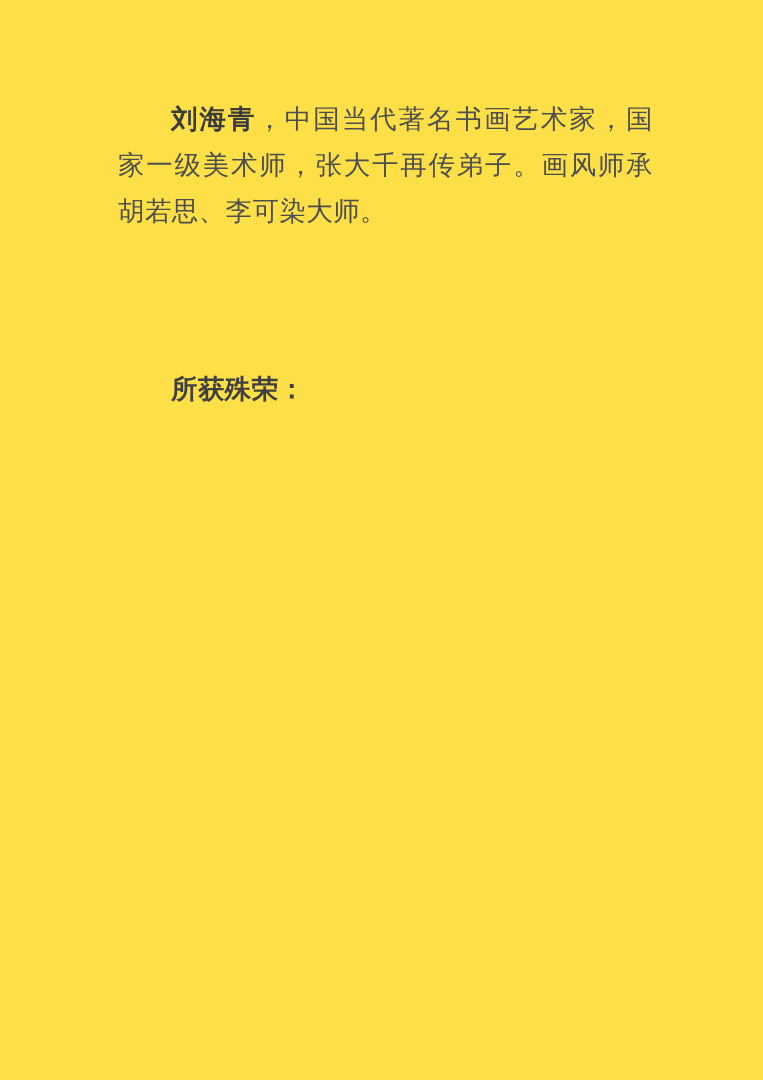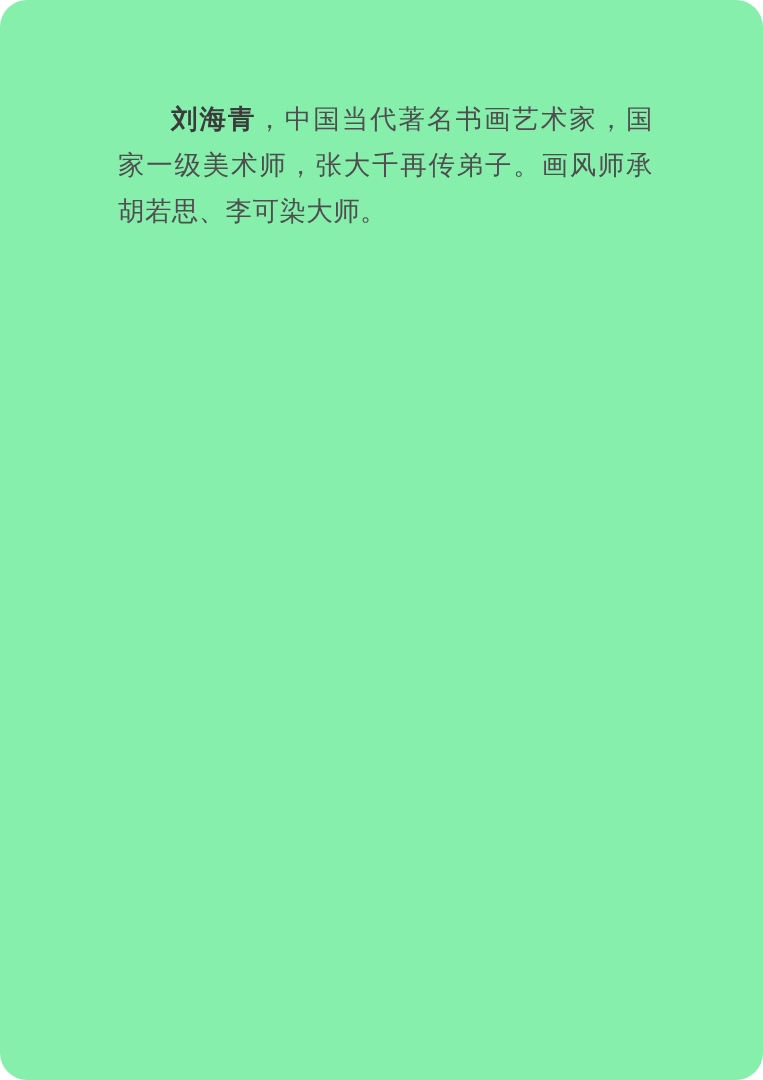--- a/index.html
+++ b/index.html
@@ -11,24 +11,23 @@
     width: 763px;
     height: 1080px;
     font-family: "DejaVu Serif", "Liberation Serif", serif;
     color: #4a4a4a;
     overflow: hidden;
   }
   .page {
     position: relative;
     width: 763px;
     height: 1080px;
-    background: #86efac;
+    background: #fde047;
     box-sizing: border-box;
     padding: 96px 110px 0 118px;
-    border-radius: 27px;
   }
   .doc-body {
     display: block;
   }
   p.para {
     margin: 0;
     font-size: 26.5px;
     line-height: 46px;
     letter-spacing: 0.4px;
     text-align: justify;
@@ -54,15 +53,16 @@
 <div class="page">
   <div class="doc-body">
 
     <p class="para"><span class="lead-name">刘海青</span><span>，中国当代著名书画艺术家，国家一级美术师，张大千再传弟子。画风师承胡若思、李可染大师。</span></p>
 
     <div class="spacer-1"></div>
 
 
     <div class="spacer-2"></div>
 
+    <p class="para bold">所获殊荣：</p>
 
   </div>
 </div>
 
 </body></html>

